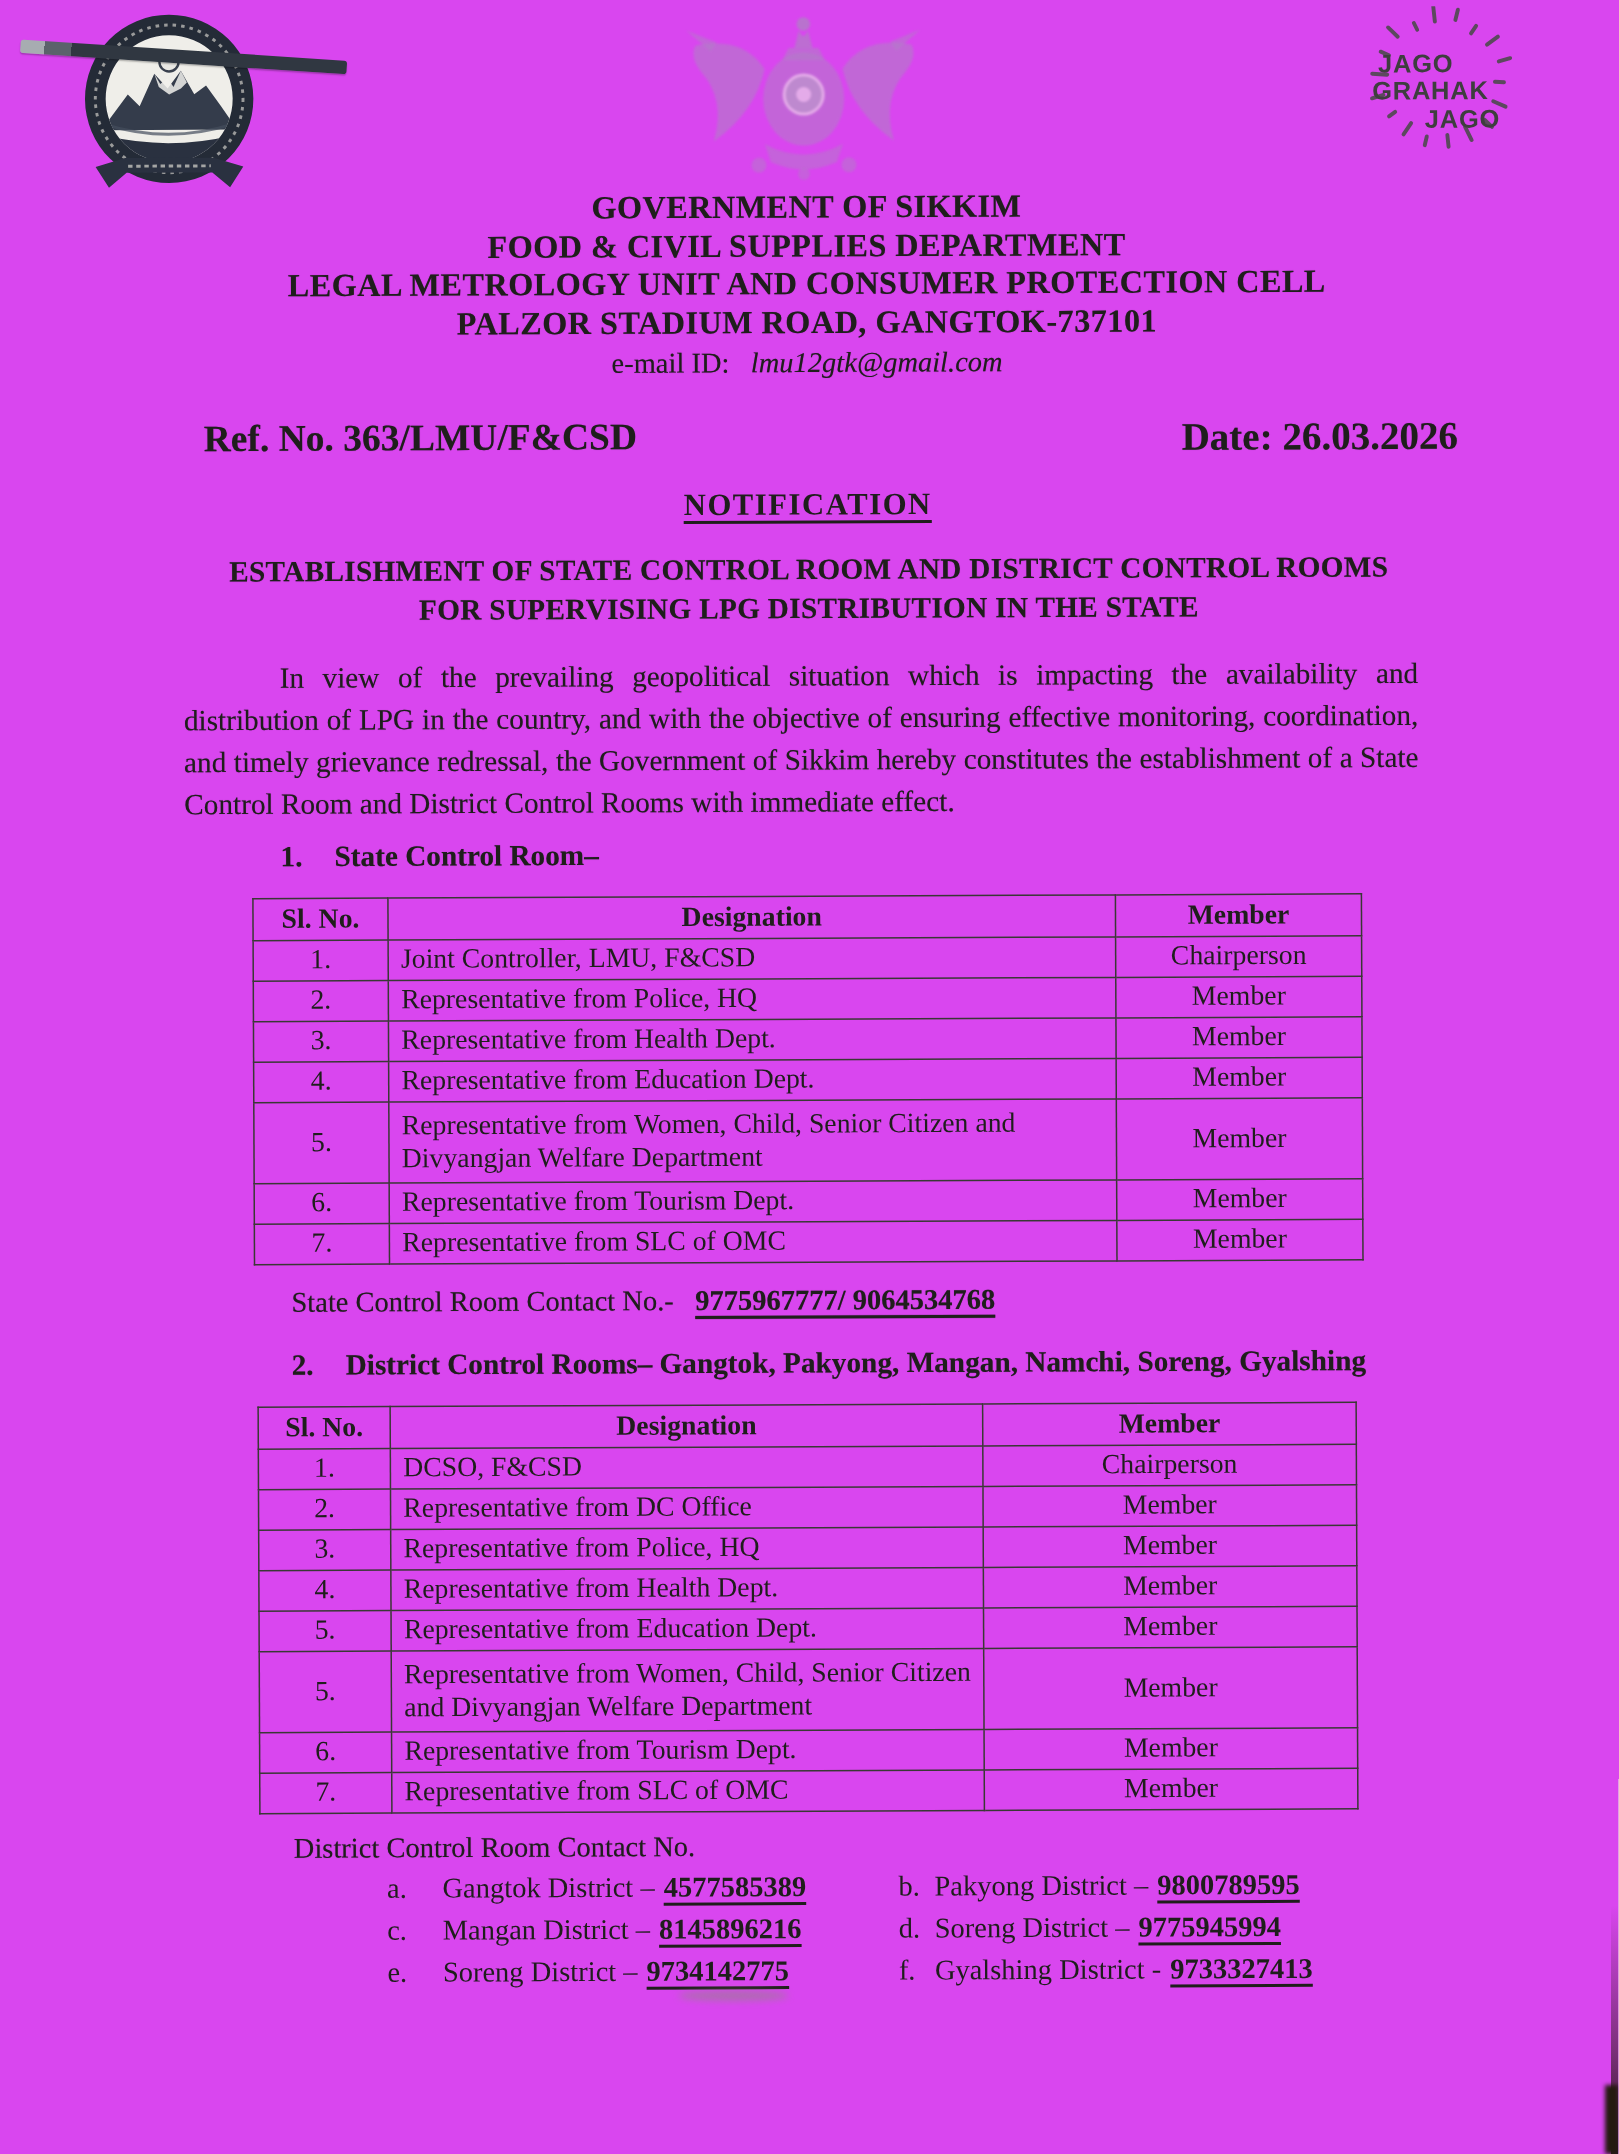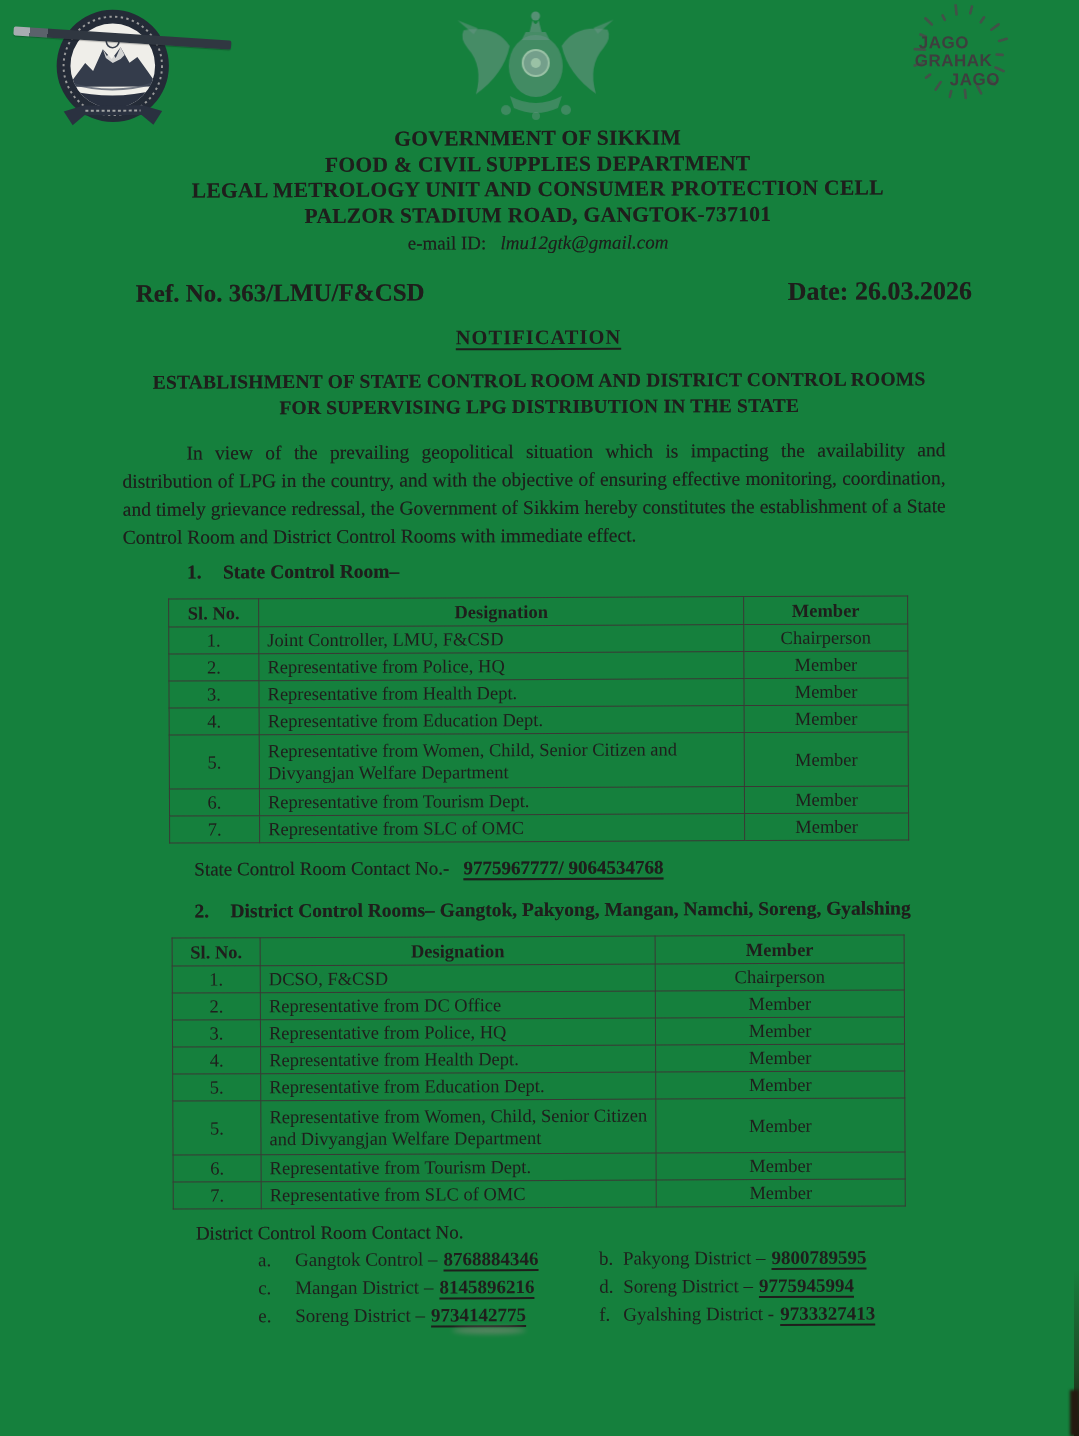--- a/index.html
+++ b/index.html
@@ -1,20 +1,20 @@
 <!DOCTYPE html>
 <html><head>
 <meta charset="utf-8">
 <style>
   html,body{margin:0;padding:0;background:#e8e6e2;}
   .page{
     position:relative;
     width:1079px;height:1436px;
     margin:0 auto;
-    background:#15803d;
+    background:#d946ef;
     overflow:hidden;
     font-family:"Liberation Serif","DejaVu Serif",serif;
     color:#1f1e1c;
   }
   .tilt{position:absolute;inset:0;transform:rotate(-0.25deg);transform-origin:50% 40%;}
   .txtsoft{text-shadow:0 0 .5px rgba(20,20,20,.45);}
 
   
   .seal{position:absolute;left:36px;top:2px;width:158px;height:128px;}
   .pen{
@@ -307,21 +307,21 @@
             <td class="col-mem">Member</td>
           </tr>
   </tbody>
       </table>
 
   <div class="district-contact-head txtsoft">District Control Room Contact No.</div>
 
   <div class="contacts">
     <div class="contact-row">
       <span class="c-left">
-        <span class="c-letter">a.</span><span class="c-name">Gangtok Control –</span><span class="phone">8768884346</span>
+        <span class="c-letter">a.</span><span class="c-name">Gangtok District –</span><span class="phone">4577585389</span>
       </span>
       <span class="c-right">
         <span class="c-letter-r">b.</span><span class="c-name">Pakyong District –</span><span class="phone">9800789595</span>
       </span>
     </div>
     <div class="contact-row">
       <span class="c-left">
         <span class="c-letter">c.</span><span class="c-name">Mangan District –</span><span class="phone">8145896216</span>
       </span>
       <span class="c-right">

